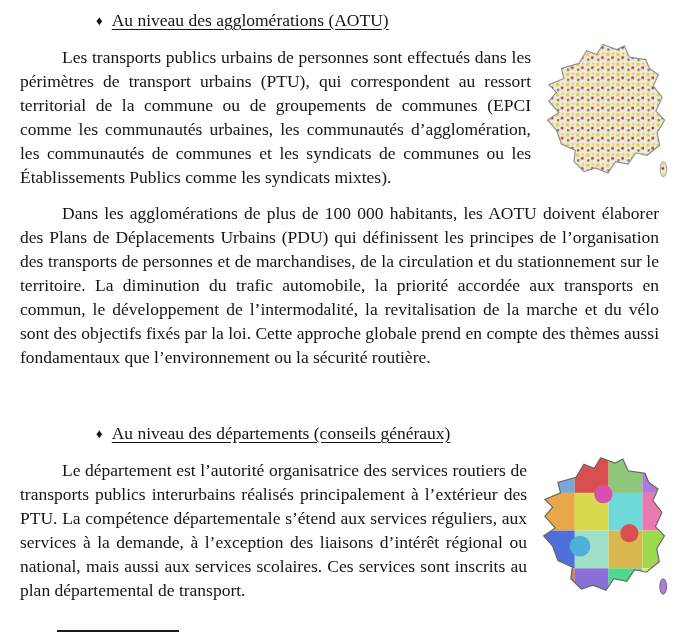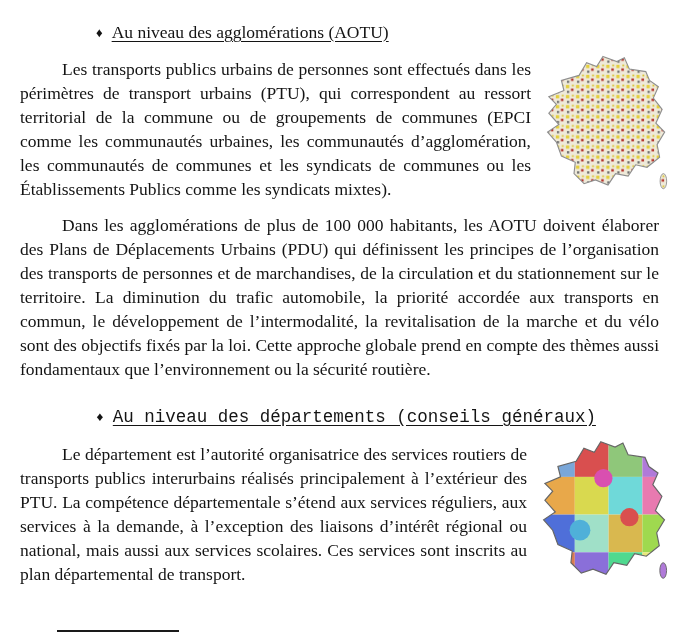--- a/index.html
+++ b/index.html
@@ -1,42 +1,42 @@
 <!DOCTYPE html>
 <html><head>
 <meta charset="utf-8">
 <style>
   html, body { margin: 0; padding: 0; background: #ffffff; }
   .page {
     position: relative;
     width: 679px;
     height: 633px;
     box-sizing: border-box;
-    padding: 16px 8px 0 8px;
+    padding: 4px 8px 0 8px;
     overflow: hidden;
     background: #ffffff;
     color: #141414;
     font-family: "Liberation Serif", "DejaVu Serif", serif;
     font-size: 17.5px;
     line-height: 24px;
   }
   .heading {
     margin: 4px 0 7px 88px;
     white-space: nowrap;
   }
   .heading .bullet {
     font-size: 13px;
     margin-right: 9px;
     vertical-align: 1px;
   }
   .heading .htext {
     text-decoration: underline;
     text-underline-offset: 3px;
   }
-  .heading-2 { margin-top: 24px; font-family: Liberation Mono, monospace; }
+  .heading-2 { margin-top: 52px; }
   p.para {
     margin: 12px;
     text-align: justify;
     text-indent: 42px;
   }
   p.para-clear { clear: both; }
   .map-float {
     float: right;
     margin: 2px 0 6px 14px;
   }

